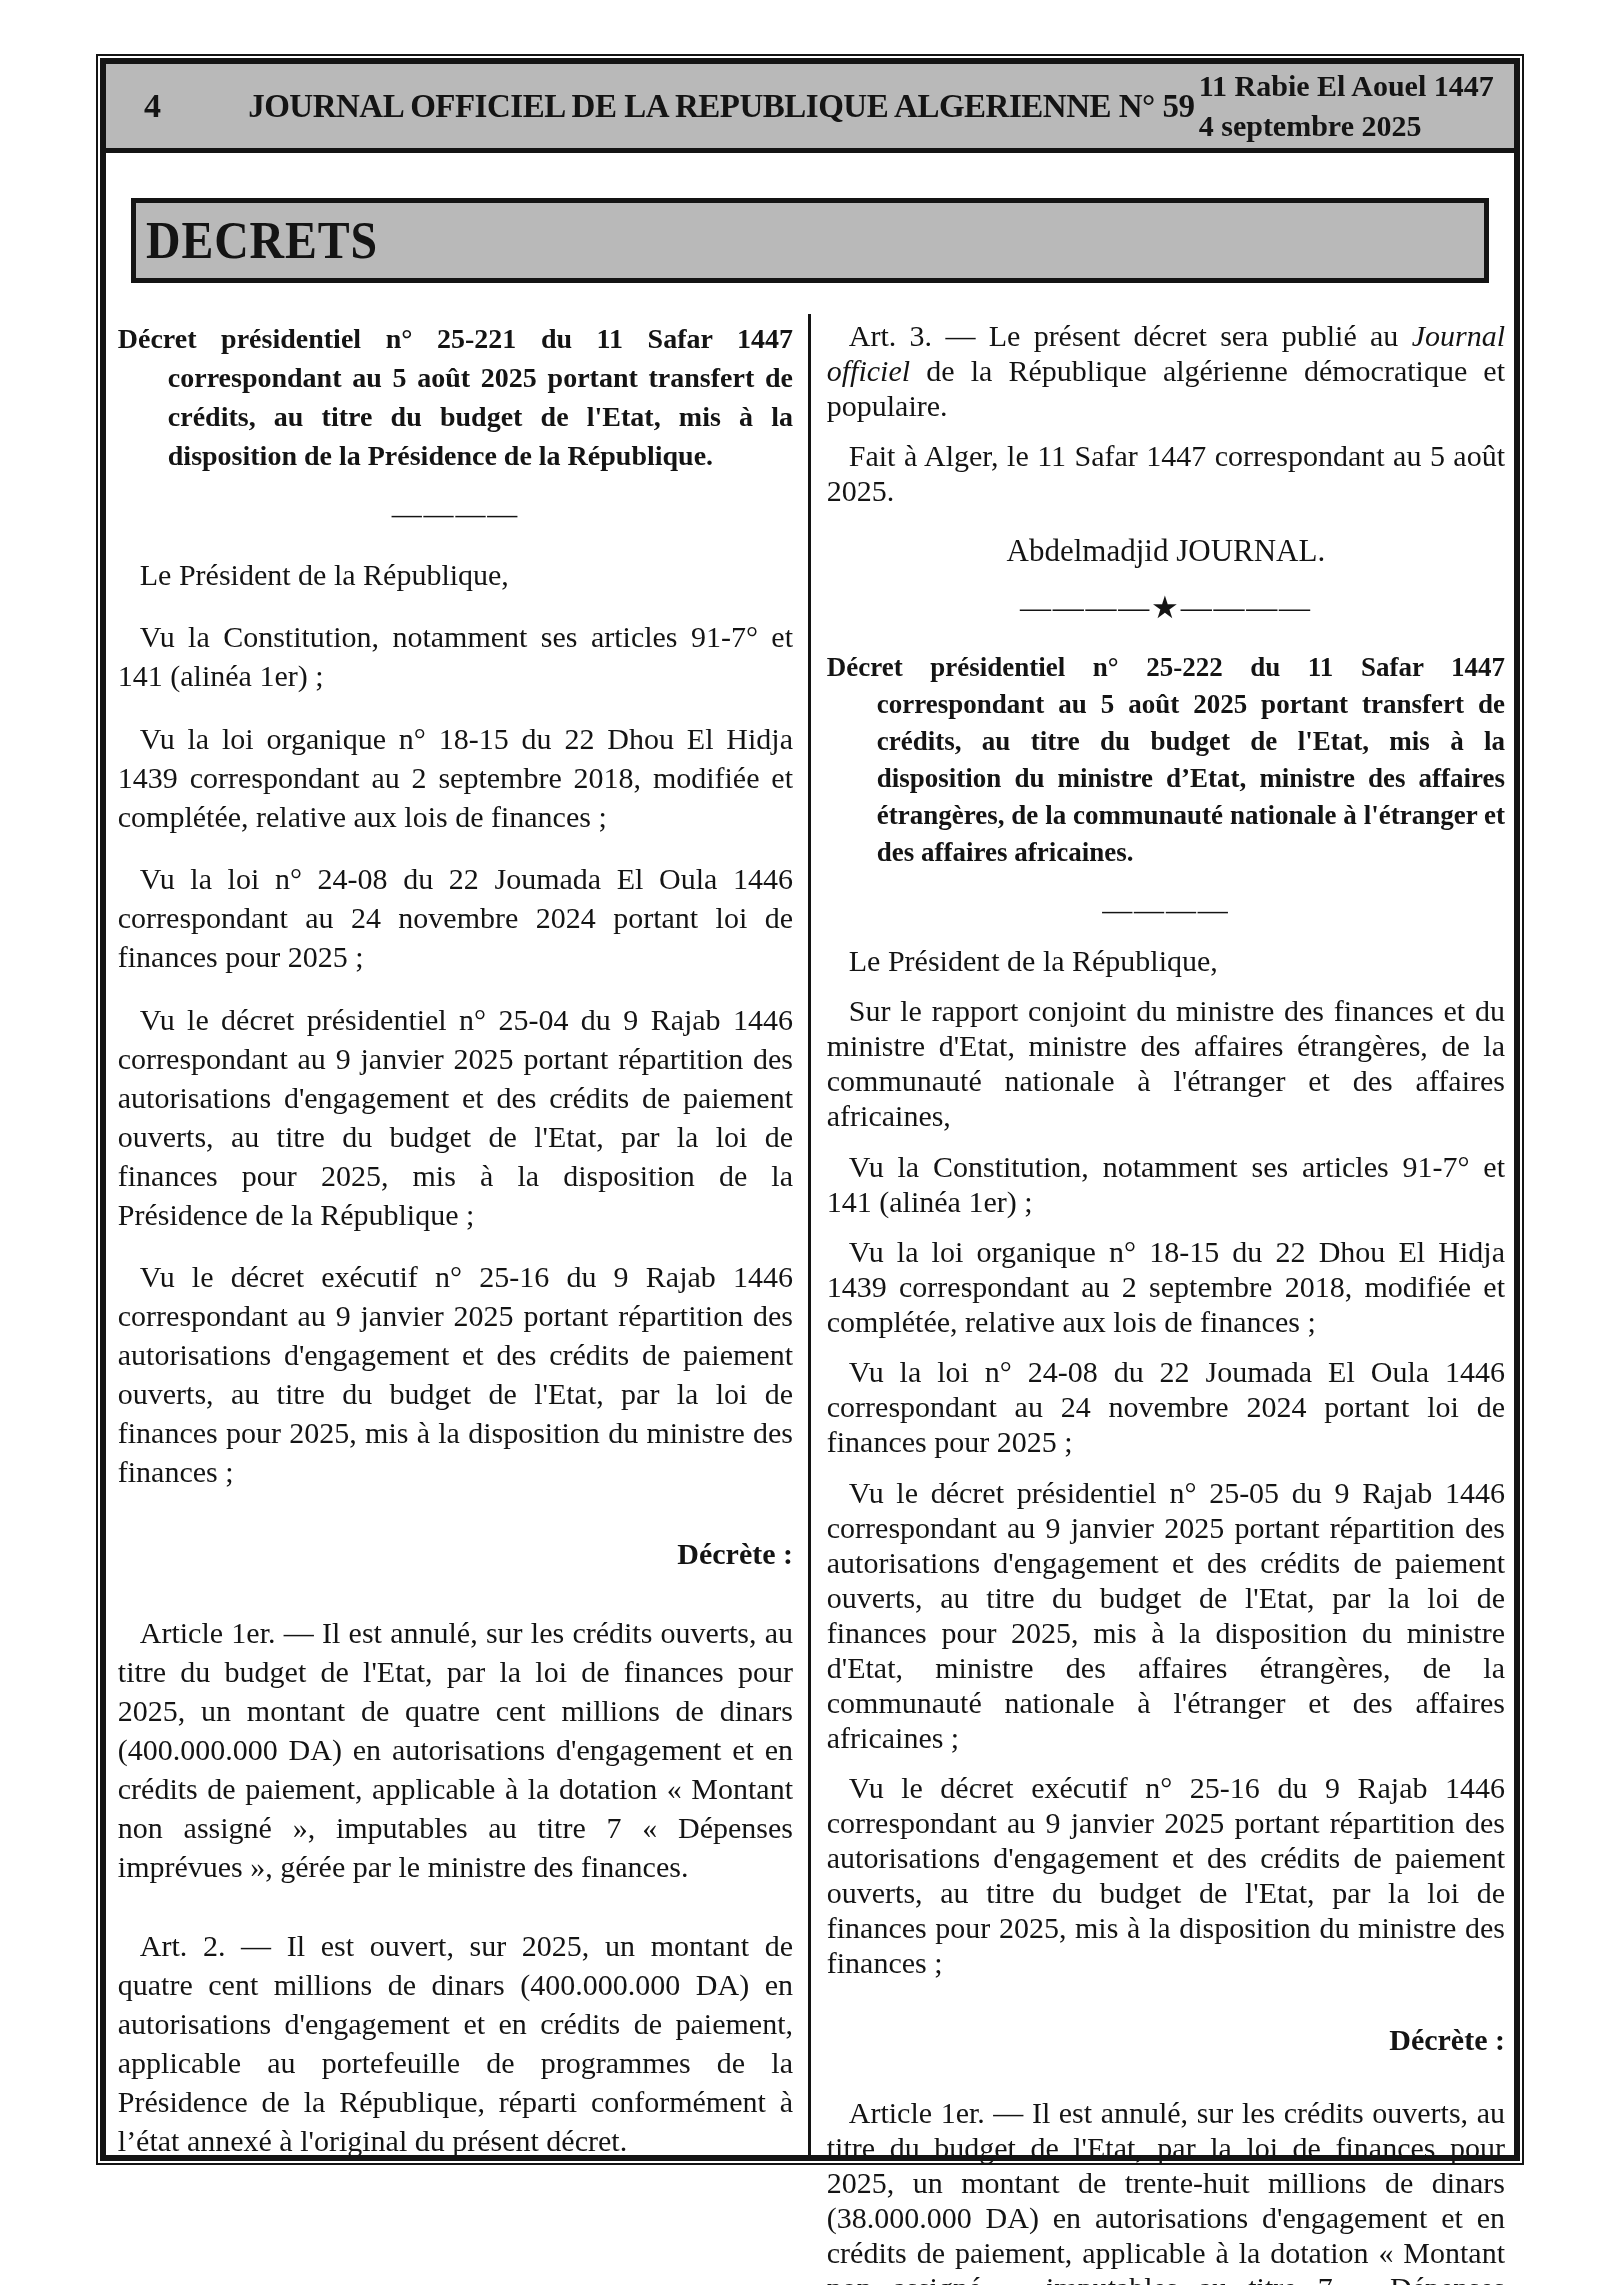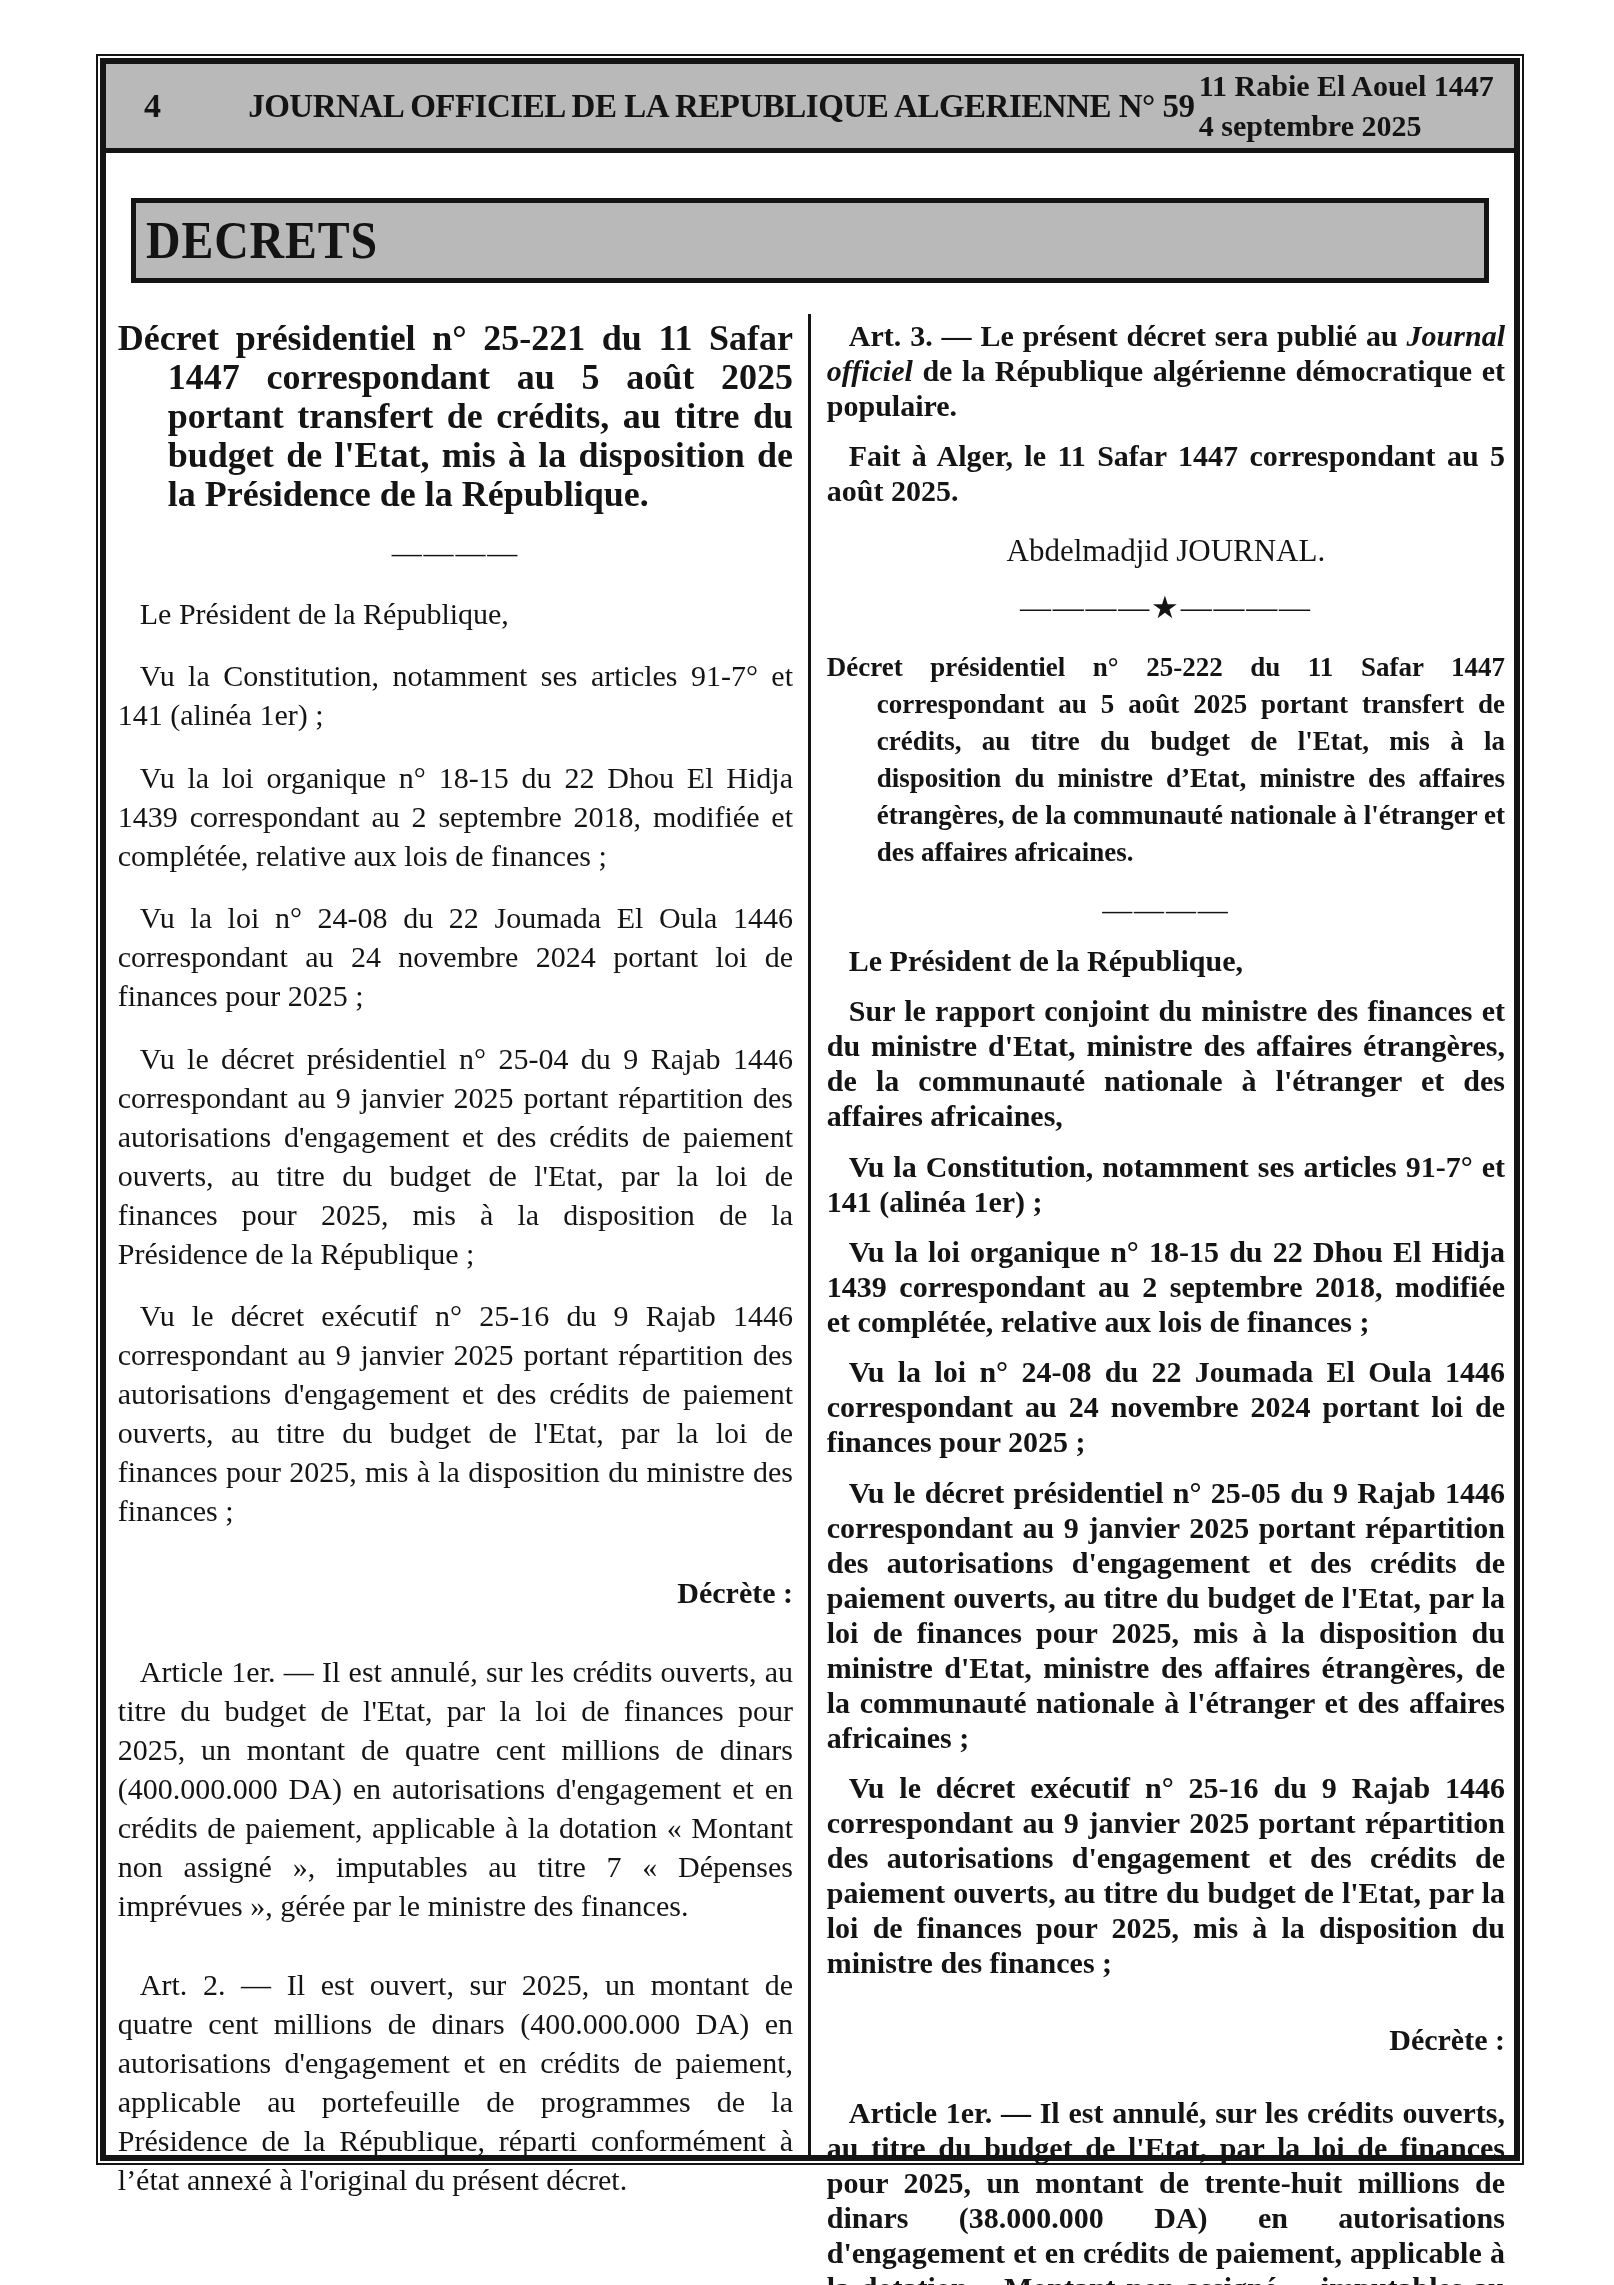--- a/index.html
+++ b/index.html
@@ -62,25 +62,25 @@
     margin-top:31px;
     padding:0 9px 0 11.8px;
     min-height:0;
   }
   .col{width:50%;box-sizing:border-box;}
   .col.left{padding-right:15.4px;border-right:3.6px solid var(--ink,#141414);}
   .col.right{padding-left:15.4px;}
   p{margin:0;text-align:justify;}
   
   .col.left p.body{font-size:30px;line-height:39px;margin-top:23.5px;text-indent:22px;}
-  .col.left p.heading{font-size:36px;line-height:39px;margin-top:5.4px;font-family:Liberation Serif, serif;}
+  .col.left p.heading{font-size:28px;line-height:39px;margin-top:5.4px;font-family:Liberation Serif, serif;}
   .col.left p.decrete{margin-top:43px;}
   .col.left p.article{margin-top:40px;}
   
-  .col.right p.body{font-size:30px;line-height:35px;margin-top:15.4px;text-indent:22px;font-weight:bold;}
+  .col.right p.body{font-size:30px;line-height:35px;margin-top:15.4px;text-indent:22px;}
   .col.right p.heading{font-size:27px;line-height:37px;margin-top:23.5px;}
   .col.right p.first{margin-top:3.6px;}
   .col.right p.decrete{margin-top:42px;}
   .col.right p.article{margin-top:38px;}
   
   p.heading{
     font-weight:700;
     padding-left:50px;text-indent:-50px;
     text-align:justify;
   }

